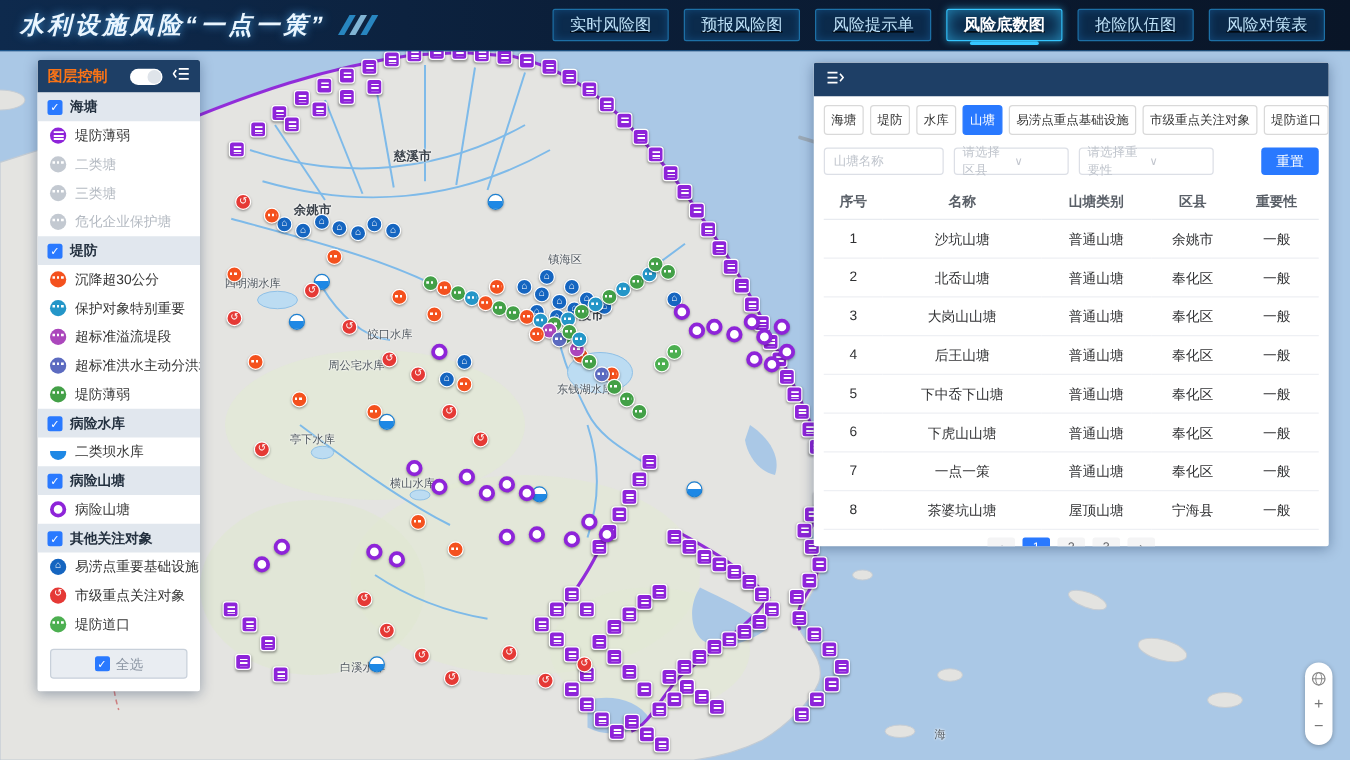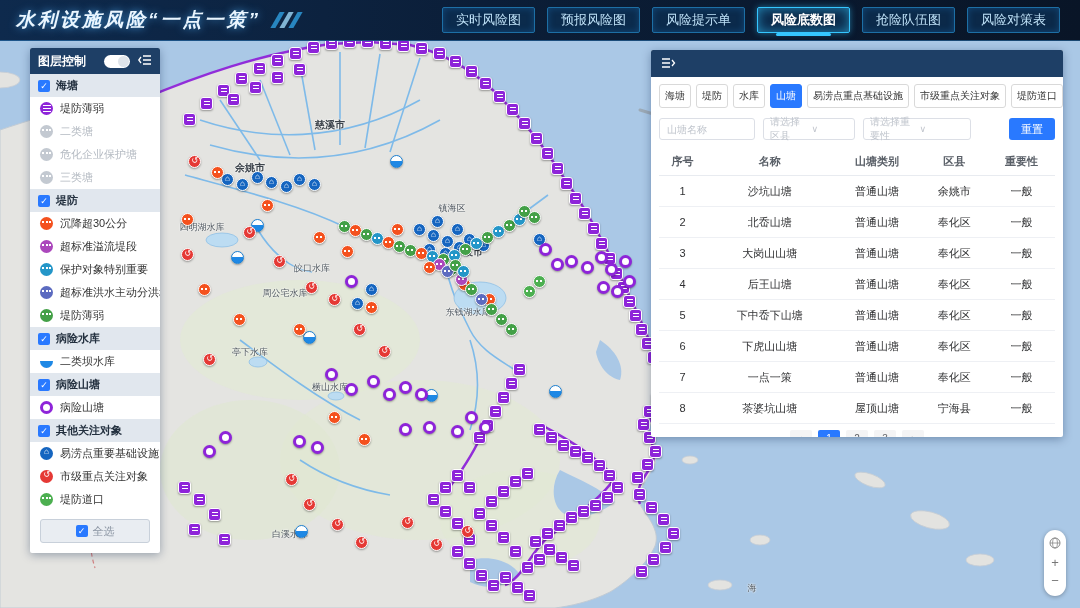--- a/index.html
+++ b/index.html
@@ -8,21 +8,21 @@
 
   
   header{position:absolute;left:0;top:0;width:1080px;height:40px;z-index:50;
     background:linear-gradient(90deg,#0e2a4d 0%,#0b1e38 45%,#091527 100%);
     border-bottom:1px solid rgba(60,170,255,.35);display:flex;align-items:center;}
   .brand{font-size:19px;font-weight:bold;font-style:italic;color:#eaf6ff;letter-spacing:3px;
     padding-left:16px;text-shadow:0 0 8px rgba(80,180,255,.8);white-space:nowrap;}
   .slashes{display:flex;margin-left:14px;transform:skewX(-30deg);}
   .slashes i{display:block;width:5px;height:16px;margin-right:4px;background:#2f9fe0;opacity:.8;}
   .slashes i:nth-child(2){background:#9fd8f7;}
-  nav{display:flex;margin-left:auto;margin-right:14px;align-items:center;}
+  nav{display:flex;margin-left:auto;margin-right:14px;align-items:center;text-decoration:underline;}
   .nav-btn{position:relative;height:24px;line-height:24px;padding:0 13px;margin:0 6px;font-size:13px;
     color:#bfe2f8;background:rgba(12,48,84,.75);border:1px solid #1d6fa5;border-radius:2px;
     box-shadow:inset 0 0 7px rgba(41,160,255,.25);cursor:pointer;white-space:nowrap;}
   .nav-btn.active{color:#fff;font-weight:bold;border-color:#35c6ff;
     box-shadow:inset 0 0 12px rgba(53,198,255,.6),0 0 6px rgba(53,198,255,.5);}
   .nav-btn.active::after{content:"";position:absolute;left:20%;right:20%;bottom:-4px;height:3px;background:#35c6ff;border-radius:2px;}
   .hdr-right{display:flex;align-items:center;margin-right:12px;}
   .bell{position:relative;margin-right:14px;cursor:pointer;}
   .badge{position:absolute;top:-7px;left:9px;background:#f5504e;color:#fff;font-size:9px;line-height:12px;
     padding:0 4px;border-radius:7px;font-weight:bold;}
@@ -54,21 +54,21 @@
   .ic{position:relative;display:inline-block;width:13px;height:13px;border-radius:50%;box-sizing:border-box;
     margin-right:7px;flex:0 0 13px;}
   .map-ctl{position:absolute;right:14px;bottom:12px;width:22px;background:#fff;border-radius:11px;
     box-shadow:0 1px 4px rgba(0,0,0,.3);display:flex;flex-direction:column;align-items:center;padding:6px 0;}
   .map-ctl .mbtn{width:16px;height:18px;color:#777;font-size:13px;line-height:18px;text-align:center;cursor:pointer;}
 
   
   .lpanel{position:absolute;left:30px;top:8px;width:130px;background:#fff;border-radius:2px;z-index:20;
     box-shadow:0 2px 10px rgba(0,30,70,.35);overflow:hidden;}
   .lp-head{height:26px;background:#1e3f66;display:flex;align-items:center;padding:0 8px;}
-  .lp-title{color:#ffffff;font-size:12px;font-weight:bold;flex:1;}
+  .lp-title{color:#f97316;font-size:12px;font-weight:bold;flex:1;}
   .toggle{width:26px;height:13px;background:#fff;border-radius:7px;position:relative;margin-right:8px;cursor:pointer;}
   .toggle::after{content:"";position:absolute;right:1px;top:1px;width:11px;height:11px;border-radius:50%;background:#dfe4ea;}
   .lp-sec{height:23px;background:#e1e7ee;display:flex;align-items:center;padding:0 8px;cursor:pointer;}
   .lp-sec-t{font-size:11px;font-weight:bold;color:#23303f;}
   .cb{width:12px;height:12px;background:#2979ff;border-radius:2px;color:#fff;font-size:9px;line-height:12px;
     text-align:center;display:inline-block;margin-right:6px;flex:0 0 12px;}
   .lp-item{height:23px;display:flex;align-items:center;padding:0 8px 0 10px;font-size:11px;color:#333;cursor:pointer;white-space:nowrap;}
   .lp-item.off{color:#b4bac2;}
   .lp-item.off .ic{background:#c3c9d1 !important;border:none !important;}
   .selall{margin:8px 10px 10px;height:22px;background:#e9edf2;border:1px solid #c8d0da;border-radius:3px;
@@ -484,41 +484,41 @@
           <div class="lp-item">
             <span class="ic mk-sw"></span>
             <span>堤防薄弱</span>
           </div>
           <div class="lp-item off">
             <span class="ic mk-swg"></span>
             <span>二类塘</span>
           </div>
           <div class="lp-item off">
             <span class="ic mk-swg"></span>
-            <span>危化企业保护塘</span>
+            <span>三类塘</span>
           </div>
           <div class="lp-item off">
             <span class="ic mk-swg"></span>
-            <span>三类塘</span>
+            <span>危化企业保护塘</span>
           </div>
           <div class="lp-sec">
             <span class="cb">✓</span>
             <span class="lp-sec-t">堤防</span>
           </div>
           <div class="lp-item">
             <span class="ic mk-os"></span>
             <span>沉降超30公分</span>
           </div>
           <div class="lp-item">
+            <span class="ic mk-tp"></span>
+            <span>保护对象特别重要</span>
+          </div>
+          <div class="lp-item">
             <span class="ic mk-mo"></span>
             <span>超标准溢流堤段</span>
-          </div>
-          <div class="lp-item">
-            <span class="ic mk-tp"></span>
-            <span>保护对象特别重要</span>
           </div>
           <div class="lp-item">
             <span class="ic mk-if"></span>
             <span>超标准洪水主动分洪堤段</span>
           </div>
           <div class="lp-item">
             <span class="ic mk-gw"></span>
             <span>堤防薄弱</span>
           </div>
           <div class="lp-sec">

